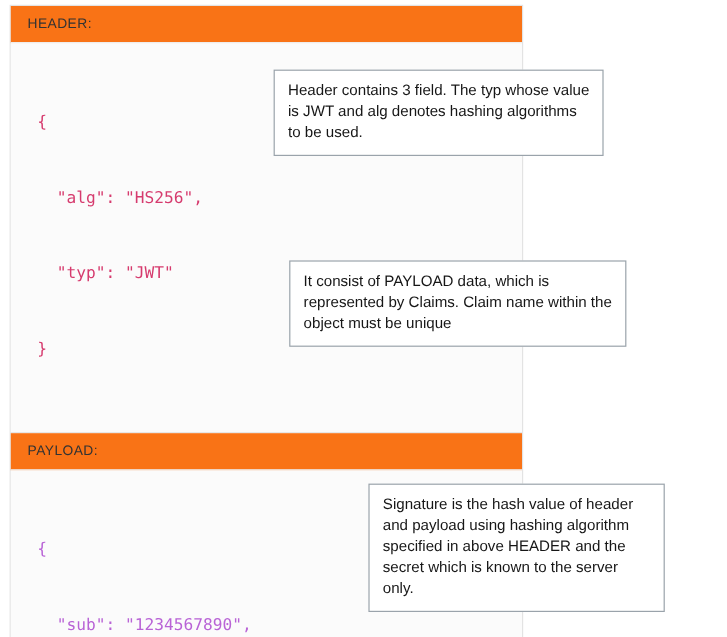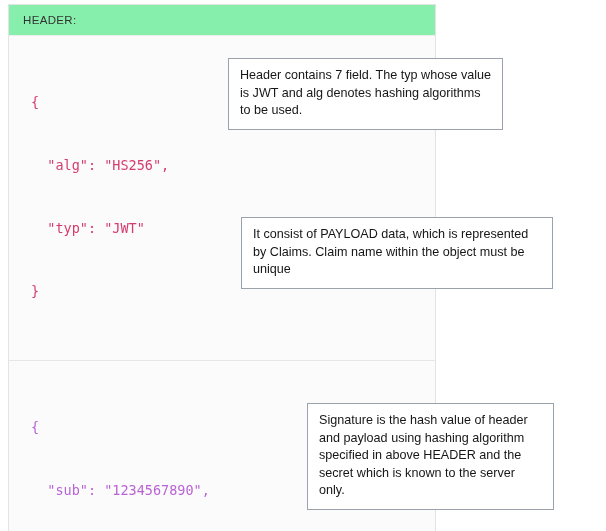--- a/index.html
+++ b/index.html
@@ -25,21 +25,21 @@
     border: 1px solid #e3e3e3;
     box-sizing: border-box;
   }
 
   .section {
     border-bottom: 1px solid #e6e6e6;
   }
   .section:last-child { border-bottom: none; }
 
   .section-label {
-    background: #86efac;
+    background: #f97316;
     padding: 9px 0 9px 14px;
     font-size: 11.5px;
     letter-spacing: 0.35px;
     color: #333333;
     border-bottom: 1px solid #ededed;
     font-family: "Liberation Sans", sans-serif;
   }
 
   .code-block {
     background: #fbfbfb;
@@ -64,47 +64,48 @@
     background: #ffffff;
     border: 1px solid #9aa3ab;
     box-sizing: border-box;
     padding: 8px 10px 9px 11px;
     font-family: "Liberation Sans", sans-serif;
     font-size: 12.6px;
     line-height: 17.5px;
     color: #161616;
   }
   #callout-header    { left: 228px; top: 58px;  width: 275px; }
-  #callout-payload   { left: 241px; top: 217px; width: 312px; }
+  #callout-payload   { left: 241px; top: 217px; width: 281px; }
   #callout-signature { left: 307px; top: 403px; width: 247px; }
 </style>
 </head>
 <body>
 
 <div class="decoder-panel">
 
   <div class="section">
     <div class="section-label">HEADER:</div>
     <div class="code-block">
       <div class="code-line c-header">{</div>
       <div class="code-line c-header">  "alg": "HS256",</div>
       <div class="code-line c-header">  "typ": "JWT"</div>
       <div class="code-line c-header">}</div>
     </div>
   </div>
 
   <div class="section">
+    <div class="section-label">PAYLOAD:</div>
     <div class="code-block">
       <div class="code-line c-payload">{</div>
       <div class="code-line c-payload">  "sub": "1234567890",</div>
       
       
       
     </div>
   </div>
 
 </div>
 
-<div class="callout" id="callout-header">Header contains 7 field. The typ whose value is JWT and alg denotes hashing algorithms to be used.</div>
+<div class="callout" id="callout-header">Header contains 3 field. The typ whose value is JWT and alg denotes hashing algorithms to be used.</div>
 
 <div class="callout" id="callout-payload">It consist of PAYLOAD data, which is represented by Claims. Claim name within the object must be unique</div>
 
 <div class="callout" id="callout-signature">Signature is the hash value of header and payload using hashing algorithm specified in above HEADER and the secret which is known to the server only.</div>
 
 </body></html>

